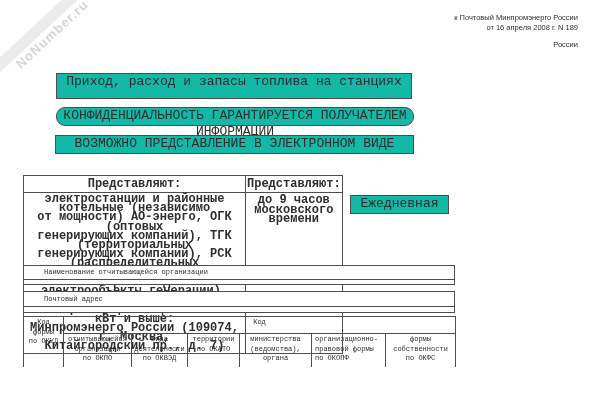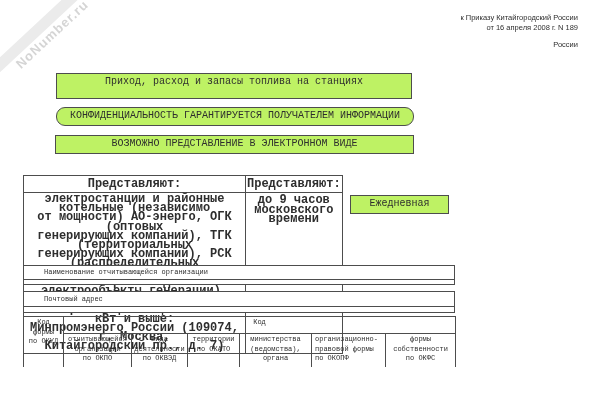--- a/index.html
+++ b/index.html
@@ -25,22 +25,22 @@
   
   .doc-header{
     position:absolute;top:13px;right:22px;text-align:right;
     font-family:"Liberation Sans","DejaVu Sans",sans-serif;
     font-size:7.5px;line-height:10px;color:#2e2e2e;
   }
   .form-label{margin-top:7px;}
 
   
   .nbox{
-    position:absolute;border:1px solid #4d4d4d;background:#bef264;
-    font-size:10px;text-align:center;
+    position:absolute;border:1px solid #4d4d4d;background:#14b8a6;
+    font-size:13px;text-align:center;
   }
   .title-box{left:56px;top:73px;width:356px;height:26px;line-height:10px;padding-top:3px;box-sizing:border-box;}
   .conf-box{left:56px;top:107px;width:356px;height:17px;line-height:16px;border-radius:9px;}
   .elec-box{left:55px;top:135px;width:357px;height:17px;line-height:16px;}
   .daily-box{left:350px;top:195px;width:97px;height:17px;line-height:16px;}
 
   
   .sub-table{
     position:absolute;left:23px;top:175px;border-collapse:collapse;table-layout:fixed;
     font-size:12px;
@@ -75,21 +75,21 @@
 </style>
 </head>
 <body>
 
 <div class="watermark">
   <div class="wm-band"></div>
   <div class="wm-text">NoNumber.ru</div>
 </div>
 
 <div class="doc-header">
-  <div>к Приказу Китайгородский России</div>
+  <div>к Почтовый Минпромэнерго России</div>
   <div>от 16 апреля 2008 г. N 189</div>
   <div class="form-label">России</div>
 </div>
 
 <div class="nbox title-box">
   <div>Приход, расход и запасы топлива на станциях</div>
 </div>
 
 <div class="nbox conf-box">
   <span>КОНФИДЕНЦИАЛЬНОСТЬ ГАРАНТИРУЕТСЯ ПОЛУЧАТЕЛЕМ ИНФОРМАЦИИ</span>

